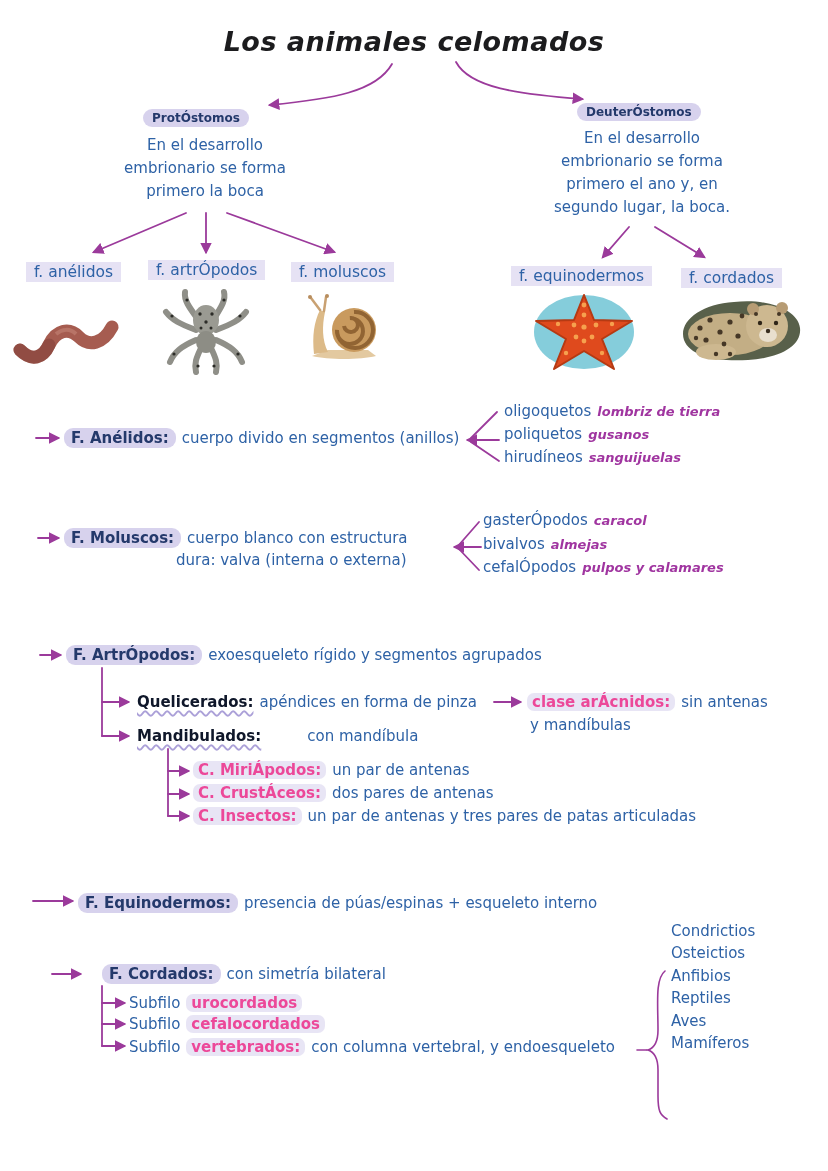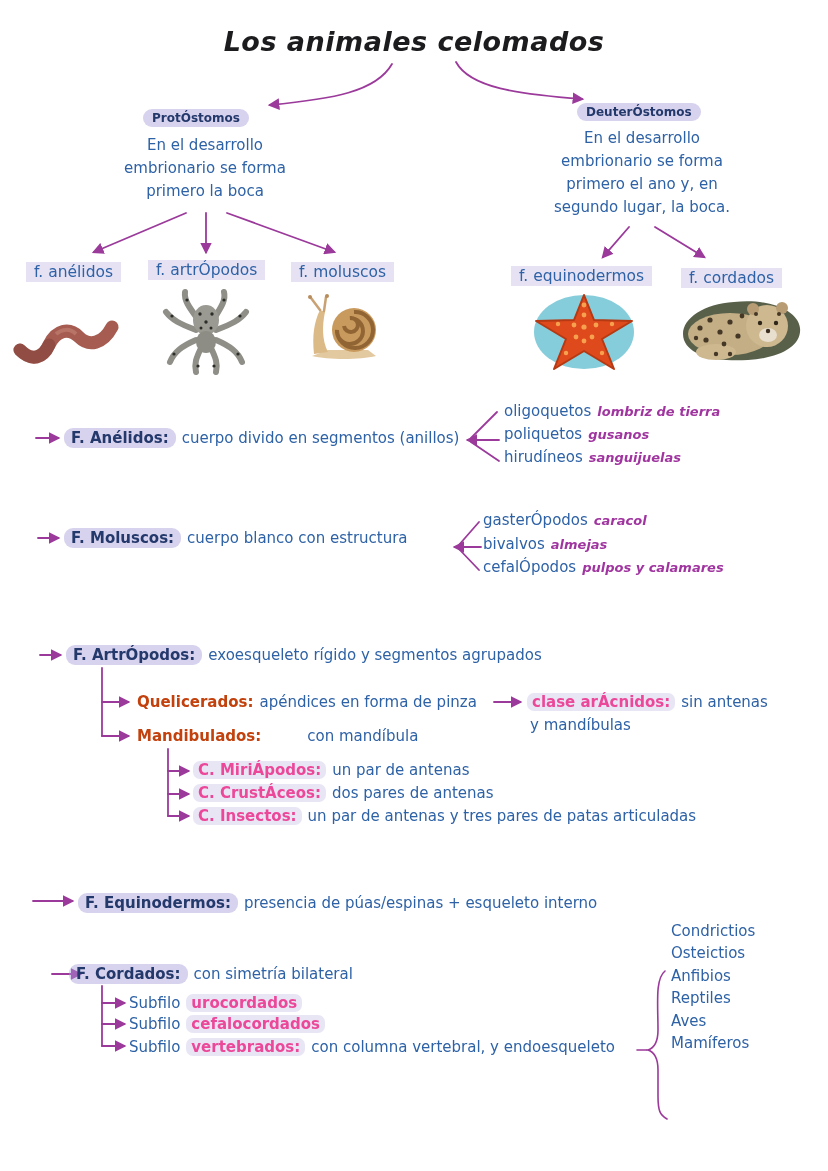--- a/index.html
+++ b/index.html
@@ -25,22 +25,22 @@
   }
   .phylum-pill{
     background:rgba(183,173,224,.35);color:#2e62a6;font-weight:500;font-size:15.5px;
     padding:1px 8px;border-radius:0;
   }
   .light-pill{
     background:rgba(183,173,224,.32);color:#ec4899;font-weight:700;font-size:15px;
     padding:0 5px;border-radius:7px;
   }
   .wavy{
-    color:#c2410c;font-weight:700;font-size:15px;
-    text-decoration-style:wavy;
+    color:#0f172a;font-weight:700;font-size:15px;
+    text-decoration:underline;text-decoration-style:wavy;
     text-decoration-color:rgba(167,155,214,.95);text-decoration-thickness:2px;
     text-underline-offset:3px;
   }
   .cursive{color:#a035a0;font-size:13px;font-style:italic;font-weight:600;}
   .gap6>*+*{margin-left:6px;}
   .vgroups div{color:#2e62a6;font-size:15px;line-height:22.4px;}
   svg.layer{position:absolute;left:0;top:0;pointer-events:none;}
   .img-box{position:absolute;}
 </style>
 </head>
@@ -237,20 +237,23 @@
   </div>
   <div class="row gap6" style="left:504px;top:448px;">
     <span class="blue">hirudíneos</span>
     <span class="cursive">sanguijuelas</span>
   </div>
 
   <div class="row gap6" style="left:64px;top:528px;">
     <span class="navy-pill">F. Moluscos:</span>
     <span class="blue">cuerpo blanco con estructura</span>
   </div>
+  <div class="row" style="left:176px;top:551px;">
+    <span class="blue">dura: valva (interna o externa)</span>
+  </div>
   <div class="row gap6" style="left:483px;top:511px;">
     <span class="blue">gasterÓpodos</span>
     <span class="cursive">caracol</span>
   </div>
   <div class="row gap6" style="left:483px;top:535px;">
     <span class="blue">bivalvos</span>
     <span class="cursive">almejas</span>
   </div>
   <div class="row gap6" style="left:483px;top:558px;">
     <span class="blue">cefalÓpodos</span>
@@ -287,21 +290,21 @@
   <div class="row gap6" style="left:193px;top:807px;">
     <span class="light-pill">C. Insectos:</span>
     <span class="blue">un par de antenas y tres pares de patas articuladas</span>
   </div>
 
   <div class="row gap6" style="left:78px;top:893px;">
     <span class="navy-pill">F. Equinodermos:</span>
     <span class="blue">presencia de púas/espinas + esqueleto interno</span>
   </div>
 
-  <div class="row gap6" style="left:69px;top:964px;">
+  <div class="row gap6" style="left:102px;top:964px;">
     <span class="navy-pill">F. Cordados:</span>
     <span class="blue">con simetría bilateral</span>
   </div>
   <div class="row gap6" style="left:129px;top:994px;">
     <span class="blue">Subfilo</span>
     <span class="light-pill">urocordados</span>
   </div>
   <div class="row gap6" style="left:129px;top:1015px;">
     <span class="blue">Subfilo</span>
     <span class="light-pill">cefalocordados</span>

